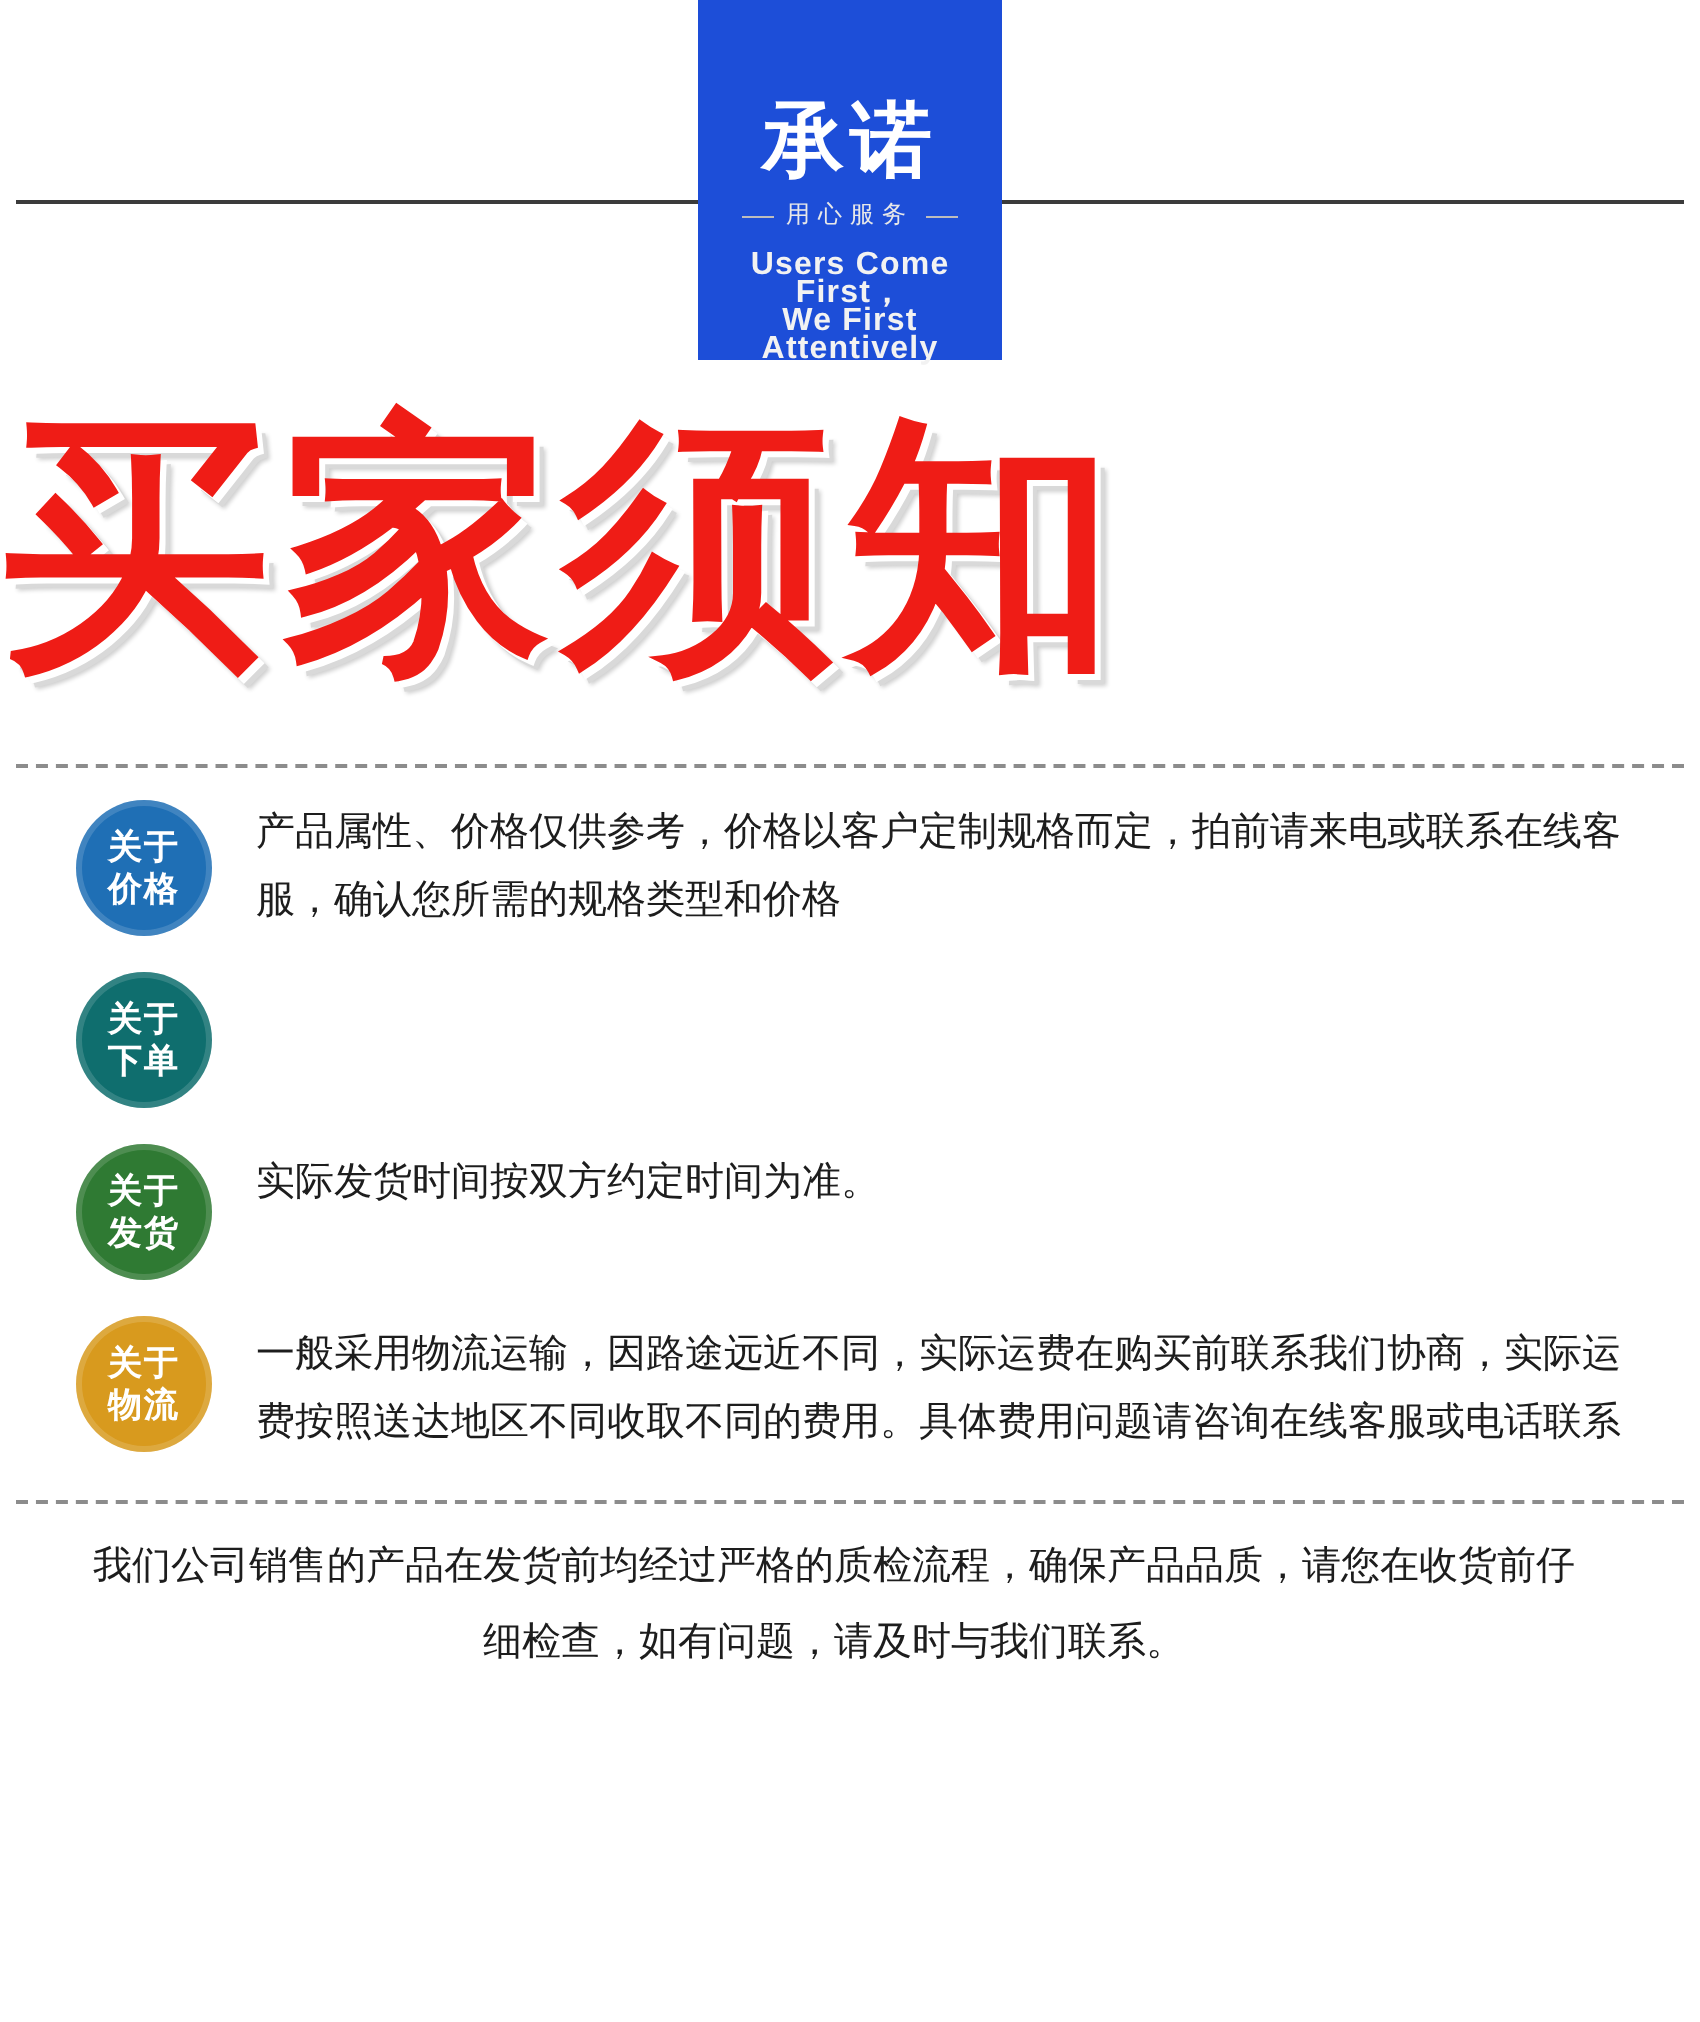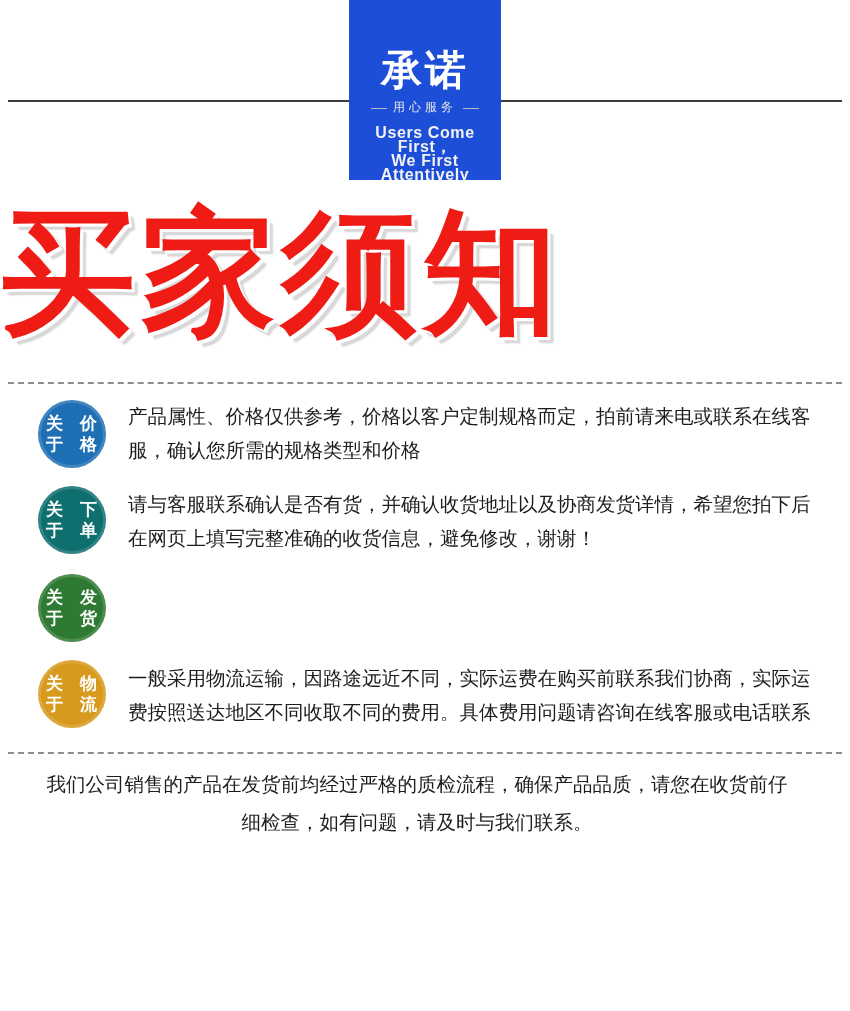--- a/index.html
+++ b/index.html
@@ -114,43 +114,42 @@
     align-items: flex-start;
     margin-bottom: 18px;
   }
   .badge {
     flex: 0 0 auto;
     width: 68px;
     height: 68px;
     border-radius: 50%;
     color: #ffffff;
     display: flex;
-    flex-direction: row;
+    flex-direction: column;
     align-items: center;
     justify-content: center;
     margin-left: 30px;
     margin-right: 22px;
     font-size: 17px;
     font-weight: bold;
     line-height: 21px;
     letter-spacing: 1px;
     box-shadow: inset 0 0 0 3px rgba(255,255,255,0.15);
-    text-align: center;
   }
   .badge-line { display: block; }
   .notice-text {
     flex: 1 1 auto;
     font-size: 19.5px;
     line-height: 34px;
     color: #1d1d1d;
     font-family: "DejaVu Sans", sans-serif;
     padding-top: 2px;
     padding-right: 18px;
   }
-  .row-price .notice-text { padding-top: 0; }
+  .row-price .notice-text { padding-top: 0; font-family: Liberation Mono, monospace; }
 
   
   .footer {
     padding: 12px 56px 0 40px;
     text-align: center;
     font-size: 19.5px;
     line-height: 38px;
     font-family: "DejaVu Sans", sans-serif;
     color: #1d1d1d;
   }
@@ -184,28 +183,28 @@
       <span class="badge-line">价格</span>
     </div>
     <div class="notice-text">产品属性、价格仅供参考，价格以客户定制规格而定，拍前请来电或联系在线客服，确认您所需的规格类型和价格</div>
   </div>
 
   <div class="notice-row">
     <div class="badge" style="background:#0f6e6e">
       <span class="badge-line">关于</span>
       <span class="badge-line">下单</span>
     </div>
-    <div class="notice-text">请与客服联系确认是否有货，并确认收货地址以及协商发货详情，希望您拍下后在网页上填写完整准确的收货信息，避免修改，谢谢！</div>
   </div>
 
   <div class="notice-row">
     <div class="badge" style="background:#2f7a33">
       <span class="badge-line">关于</span>
       <span class="badge-line">发货</span>
     </div>
+    <div class="notice-text">实际发货时间按双方约定时间为准。</div>
   </div>
 
   <div class="notice-row">
     <div class="badge" style="background:#d89a1e">
       <span class="badge-line">关于</span>
       <span class="badge-line">物流</span>
     </div>
     <div class="notice-text">一般采用物流运输，因路途远近不同，实际运费在购买前联系我们协商，实际运费按照送达地区不同收取不同的费用。具体费用问题请咨询在线客服或电话联系</div>
   </div>
 

